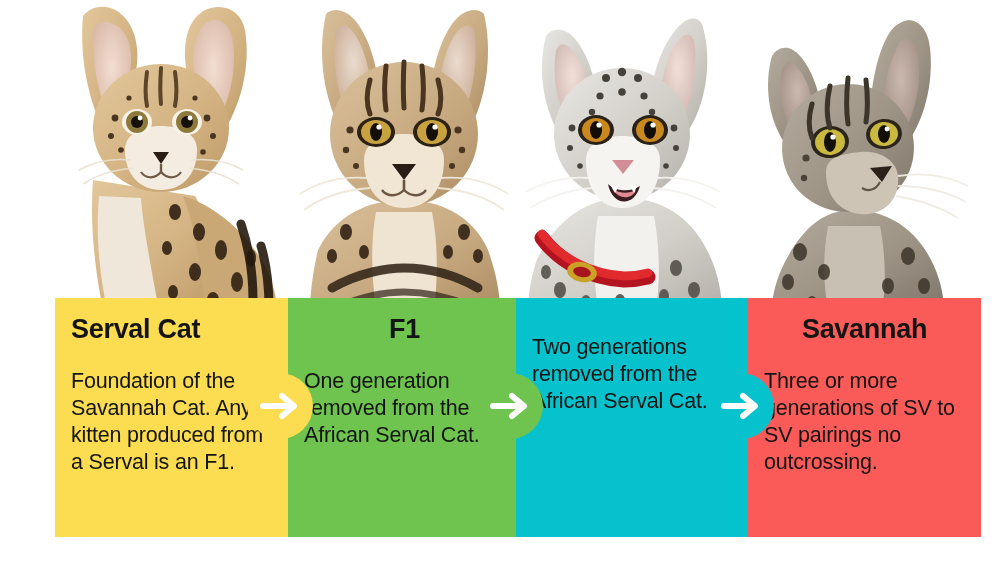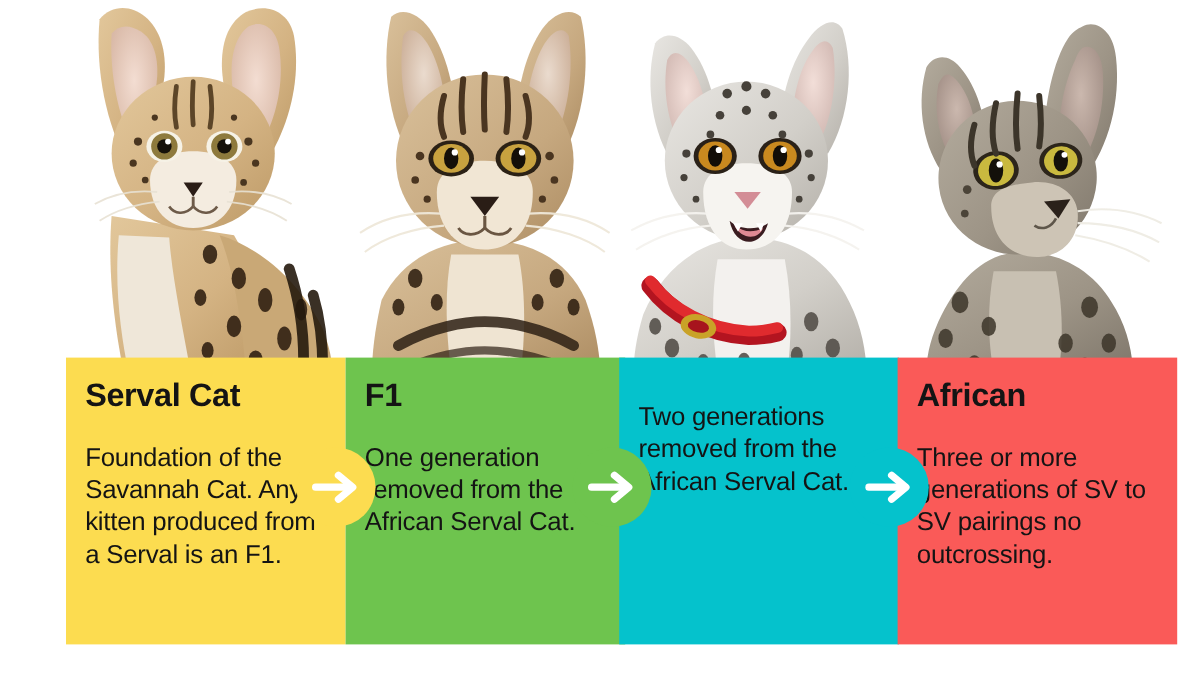--- a/index.html
+++ b/index.html
@@ -36,20 +36,21 @@
     height: 239px;
     padding: 14px 16px 10px 16px;
     z-index: 3;
   }
   .panel-title {
     font-weight: bold;
     font-size: 27px;
     line-height: 34px;
     color: #141414;
     letter-spacing: -0.3px;
+    text-align: center;
     white-space: nowrap;
   }
   .panel-body {
     margin-top: 22px;
     font-size: 21.5px;
     line-height: 27px;
     color: #141414;
     text-align: left;
     letter-spacing: -0.2px;
   }
@@ -408,21 +409,21 @@
         </g>
 
         <g stroke="#efece4" stroke-width="1.8" fill="none" opacity="0.95">
           <path d="M150 176 C176 172 200 176 220 186"></path>
           <path d="M150 186 C176 186 200 192 218 202"></path>
           <path d="M148 196 C172 200 194 208 210 218"></path>
         </g>
       </svg>
     </div>
     <div class="panel" style="background:#FA5A58;">
-      <div class="panel-title">African</div>
+      <div class="panel-title">Savannah</div>
       <div class="panel-body narrow">Three or more generations of SV to SV pairings no outcrossing.</div>
     </div>
   </div>
 
   <div class="arrow-badge" style="left:247px;background:#FCDC50;">
     <span>
       <svg viewBox="0 0 40 30" xmlns="http://www.w3.org/2000/svg">
         <path d="M3 15 L27 15" stroke="#ffffff" stroke-width="6" stroke-linecap="round" fill="none"></path>
         <path d="M22 5 L34 15 L22 25" stroke="#ffffff" stroke-width="6" stroke-linecap="round" stroke-linejoin="round" fill="none"></path>
       </svg>

